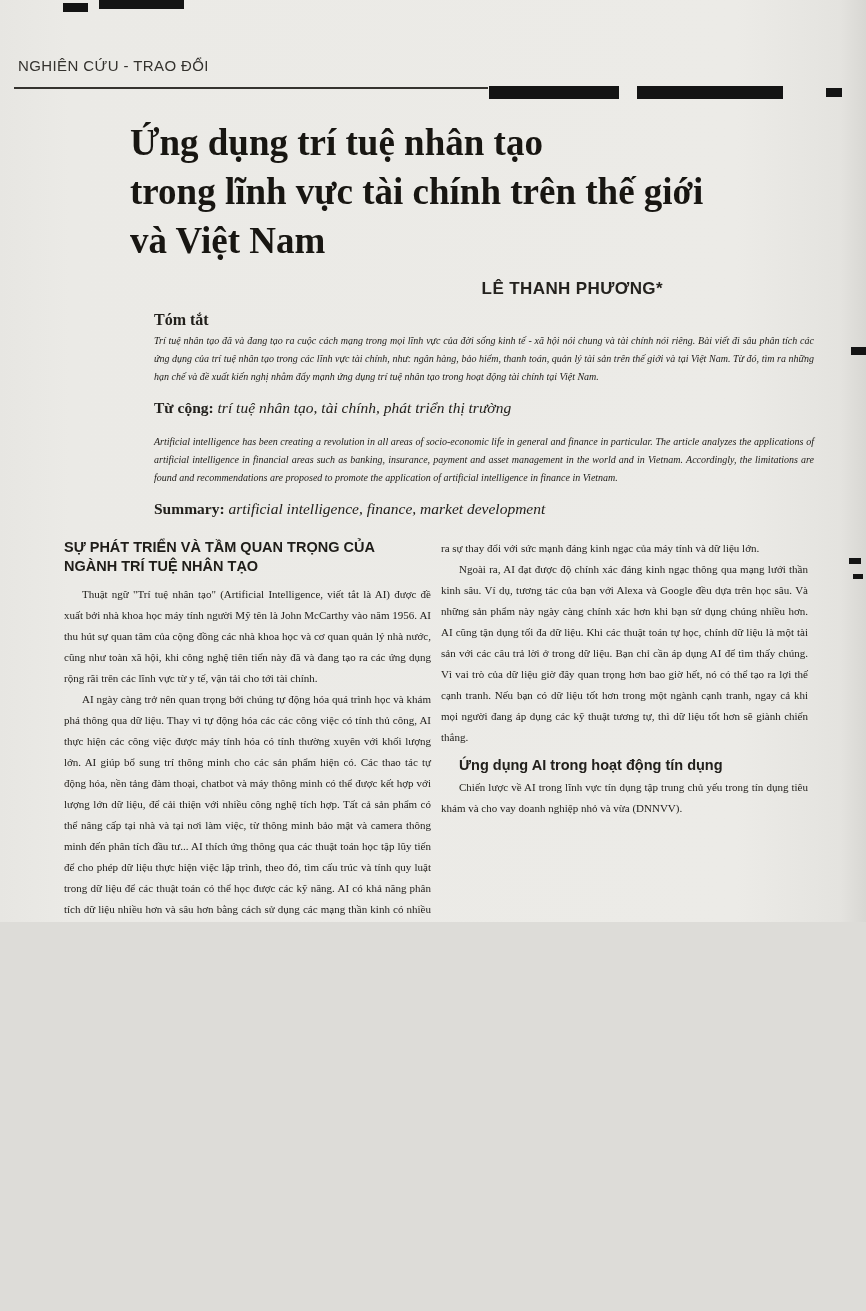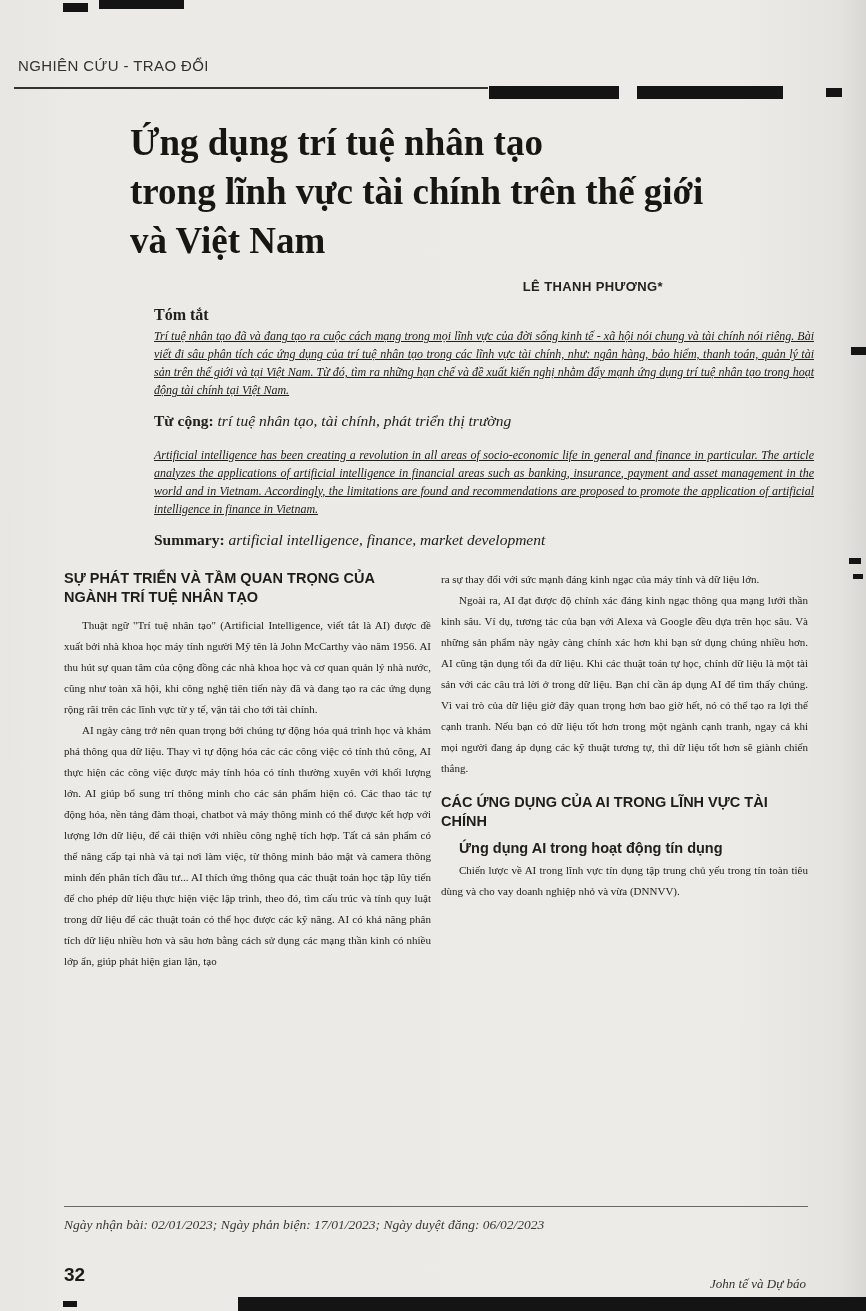--- a/index.html
+++ b/index.html
@@ -1,43 +1,43 @@
 <!DOCTYPE html>
 <html lang="vi"><head>
 <meta charset="utf-8">
 <style>
   html,body{margin:0;padding:0;}
   body{width:866px;height:1311px;overflow:hidden;background:#dddcd8;}
   .page{
-    position:relative;width:866px;height:1311px;overflow:hidden;
+    position:relative;width:866px;height:922px;overflow:hidden;
     background:linear-gradient(90deg,#e7e6e2 0%,#ebeae6 8%,#ecebe7 85%,#e4e3df 97%,#d8d7d3 100%);
     color:#22201c;
     font-family:"Liberation Serif", serif;
   }
   .kicker{
     position:absolute;left:18px;top:57px;
     font-family:"Liberation Sans", sans-serif;
     font-size:15px;letter-spacing:.4px;color:#34322e;
   }
   .kicker-rule{position:absolute;left:14px;top:87px;width:474px;height:2px;background:#35332f;}
   .artifact{position:absolute;background:#141414;}
   .content{position:absolute;left:64px;top:108px;width:744px;}
   .title{
     margin:10px 0 0 66px;
     font-weight:bold;font-size:37px;line-height:49px;
     white-space:pre-line;color:#181612;
   }
   .author{
     margin:14px 145px 0 0;text-align:right;
     font-family:"Liberation Sans", sans-serif;
-    font-weight:bold;font-size:13px;letter-spacing:.4px;color:#24221e;
+    font-weight:bold;font-size:17px;letter-spacing:.4px;color:#24221e;
   }
   .abstract-block{margin:10px 0 0 90px;width:660px;}
   .abs-heading{font-weight:bold;font-size:16px;margin:12px 0 3px 0;}
-  .abs-body{font-style:italic;font-size:12px;line-height:18px;text-align:justify;margin:0;text-decoration:underline;}
+  .abs-body{font-style:italic;font-size:10px;line-height:18px;text-align:justify;margin:0;}
   .kw-line{margin-top:13px;font-size:15.5px;}
   .kw-label{font-weight:bold;}
   .kw-text{font-style:italic;}
   .sum-heading{font-weight:bold;font-size:16px;margin:18px 0 3px 0;}
   .columns{display:flex;gap:10px;margin-top:20px;}
   .col{flex:1;min-width:0;}
   .sec-heading{
     font-family:"Liberation Sans", sans-serif;
     font-weight:bold;font-size:14.5px;line-height:19px;
     margin:0 0 8px 0;color:#1f1d19;
@@ -108,23 +108,22 @@
 
     <div class="columns">
       <div class="col">
         <h3 class="sec-heading">SỰ PHÁT TRIỂN VÀ TẦM QUAN TRỌNG CỦA NGÀNH TRÍ TUỆ NHÂN TẠO</h3>
         <p class="body-p">Thuật ngữ "Trí tuệ nhân tạo" (Artificial Intelligence, viết tắt là AI) được đề xuất bởi nhà khoa học máy tính người Mỹ tên là John McCarthy vào năm 1956. AI thu hút sự quan tâm của cộng đồng các nhà khoa học và cơ quan quản lý nhà nước, cũng như toàn xã hội, khi công nghệ tiên tiến này đã và đang tạo ra các ứng dụng rộng rãi trên các lĩnh vực từ y tế, vận tải cho tới tài chính.</p>
         <p class="body-p">AI ngày càng trở nên quan trọng bởi chúng tự động hóa quá trình học và khám phá thông qua dữ liệu. Thay vì tự động hóa các các công việc có tính thủ công, AI thực hiện các công việc được máy tính hóa có tính thường xuyên với khối lượng lớn. AI giúp bổ sung trí thông minh cho các sản phẩm hiện có. Các thao tác tự động hóa, nền tảng đàm thoại, chatbot và máy thông minh có thể được kết hợp với lượng lớn dữ liệu, để cải thiện với nhiều công nghệ tích hợp. Tất cả sản phẩm có thể nâng cấp tại nhà và tại nơi làm việc, từ thông minh bảo mật và camera thông minh đến phân tích đầu tư... AI thích ứng thông qua các thuật toán học tập lũy tiến để cho phép dữ liệu thực hiện việc lập trình, theo đó, tìm cấu trúc và tính quy luật trong dữ liệu để các thuật toán có thể học được các kỹ năng. AI có khả năng phân tích dữ liệu nhiều hơn và sâu hơn bằng cách sử dụng các mạng thần kinh có nhiều lớp ẩn, giúp phát hiện gian lận, tạo</p>
       </div>
       <div class="col">
         <p class="body-p no-indent">ra sự thay đổi với sức mạnh đáng kinh ngạc của máy tính và dữ liệu lớn.</p>
         <p class="body-p">Ngoài ra, AI đạt được độ chính xác đáng kinh ngạc thông qua mạng lưới thần kinh sâu. Ví dụ, tương tác của bạn với Alexa và Google đều dựa trên học sâu. Và những sản phẩm này ngày càng chính xác hơn khi bạn sử dụng chúng nhiều hơn. AI cũng tận dụng tối đa dữ liệu. Khi các thuật toán tự học, chính dữ liệu là một tài sản với các câu trả lời ở trong dữ liệu. Bạn chỉ cần áp dụng AI để tìm thấy chúng. Vì vai trò của dữ liệu giờ đây quan trọng hơn bao giờ hết, nó có thể tạo ra lợi thế cạnh tranh. Nếu bạn có dữ liệu tốt hơn trong một ngành cạnh tranh, ngay cả khi mọi người đang áp dụng các kỹ thuật tương tự, thì dữ liệu tốt hơn sẽ giành chiến thắng.</p>
-        <h3 class="sec-heading mt">CÁC ỨNG DỤNG CỦA AI TRONG LĨNH VỰC TÀI CHÍNH</h3>
         <p class="sub-heading">Ứng dụng AI trong hoạt động tín dụng</p>
-        <p class="body-p">Chiến lược về AI trong lĩnh vực tín dụng tập trung chủ yếu trong tín toàn tiêu dùng và cho vay doanh nghiệp nhỏ và vừa (DNNVV).</p>
+        <p class="body-p">Chiến lược về AI trong lĩnh vực tín dụng tập trung chủ yếu trong tín dụng tiêu khám và cho vay doanh nghiệp nhỏ và vừa (DNNVV).</p>
       </div>
     </div>
 
   </div>
 
   <div class="footnote">
     <p class="fn-dates">Ngày nhận bài: 02/01/2023; Ngày phản biện: 17/01/2023; Ngày duyệt đăng: 06/02/2023</p>
   </div>
 
   <div class="page-number">32</div>

